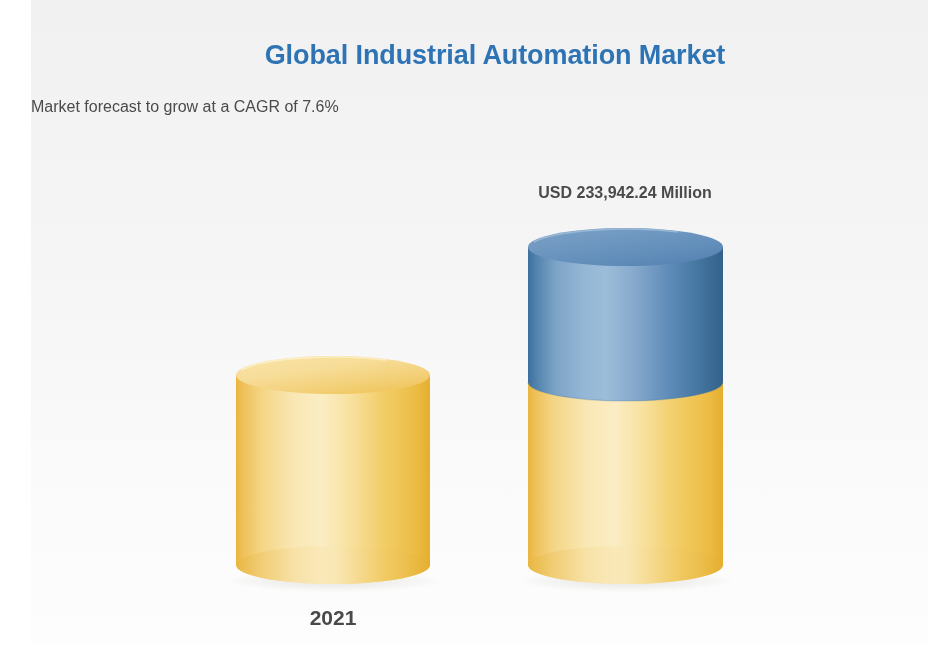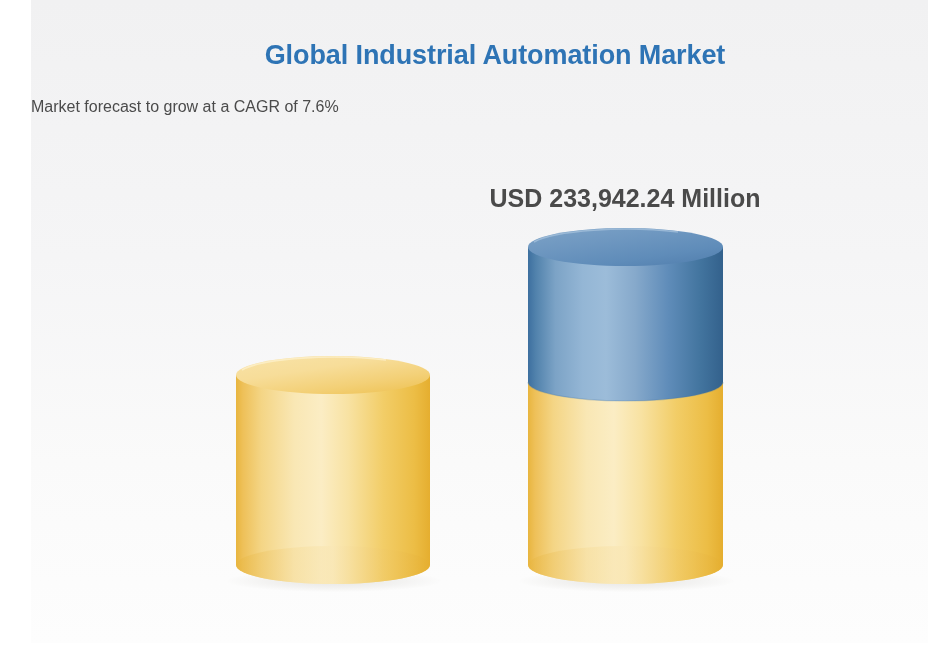--- a/index.html
+++ b/index.html
@@ -44,21 +44,21 @@
     text-align: left;
     font-size: 16px;
     font-weight: normal;
     color: #4b4b4b;
     white-space: nowrap;
   }
 
   
   .value-label {
     position: absolute;
-    font-size: 25px;
+    font-size: 16px;
     font-weight: bold;
     color: #4a4a4a;
     white-space: nowrap;
     text-align: center;
   }
   #value-label-2021 {
     left: 152px;
     top: 311px;
     width: 306px;
   }
@@ -232,15 +232,16 @@
       <path d="M0,19 L0,154 A97.5,19 0 0 0 195,154 L195,19 Z" fill="url(#blueBody2028)"></path>
 
       <path d="M0,154 A97.5,19 0 0 0 195,154" fill="none" stroke="#4c7aa6" stroke-width="1.2" opacity="0.30"></path>
 
       <ellipse cx="97.5" cy="19" rx="97.5" ry="19" fill="url(#blueTop2028)"></ellipse>
 
       <path d="M6,14 A97.5,19 0 0 1 150,4" fill="none" stroke="#a9c5de" stroke-width="1.6" opacity="0.7"></path>
     </svg>
   </div>
 
+  <div id="category-label-2021" class="category-label">2021</div>
 
 
 </div>
 
 </body></html>

